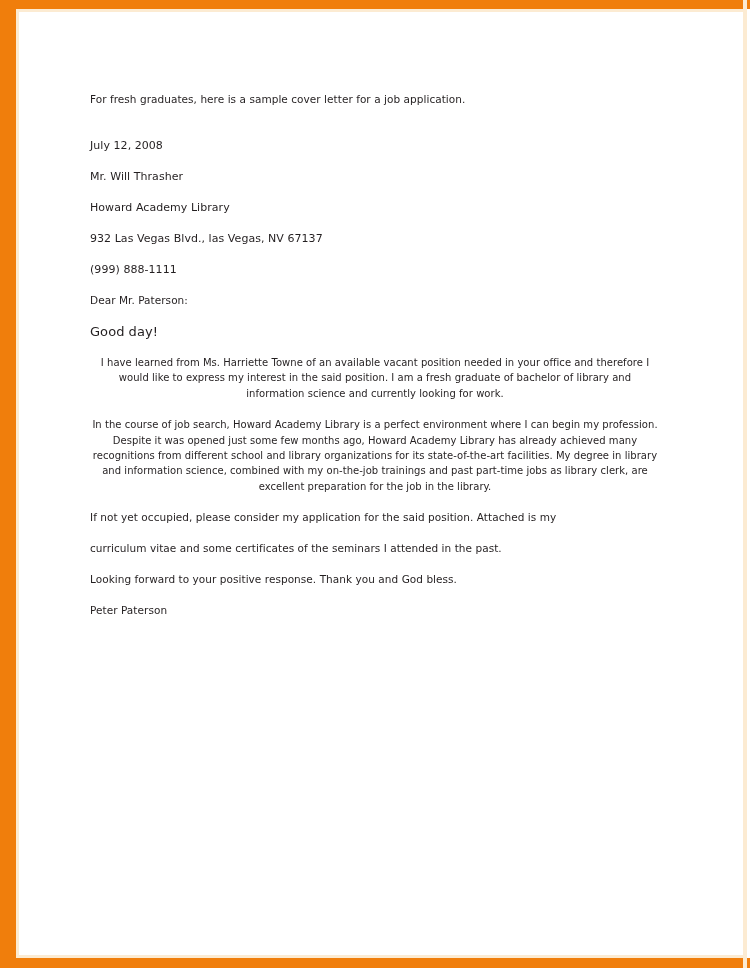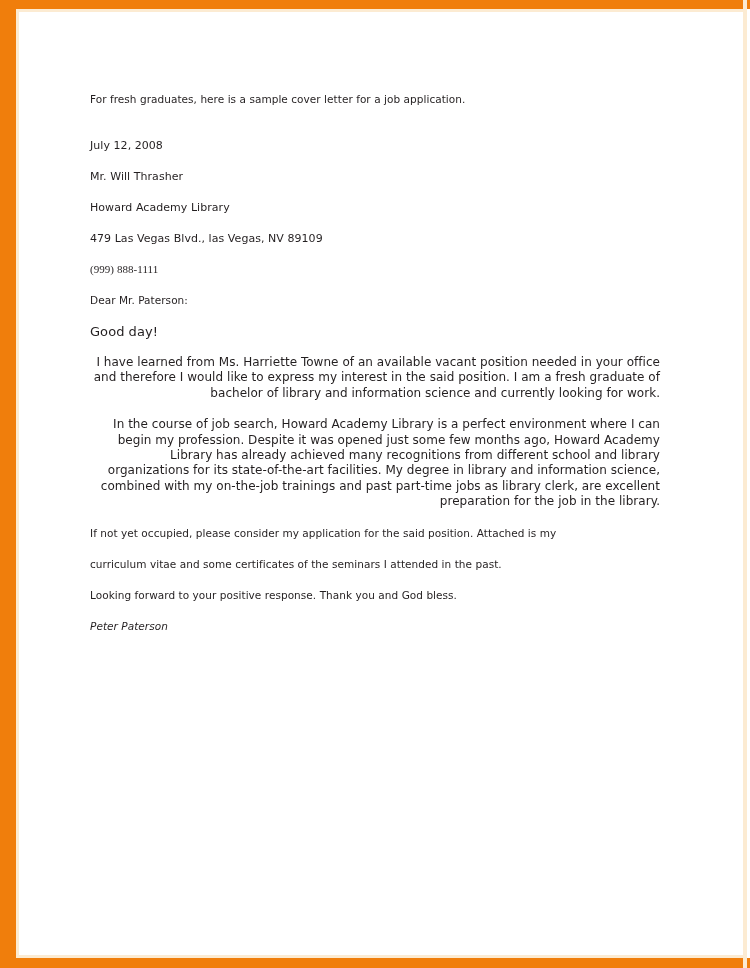--- a/index.html
+++ b/index.html
@@ -109,43 +109,42 @@
     margin-top: 31px;
   }
   .header-line {
     font-size: 11px;
     line-height: 15px;
     letter-spacing: 0.05px;
     margin: 0 0 16px 0;
   }
   .header-line:last-child {
     margin-bottom: 0;
-    font-family: Liberation Serif, serif;
   }
 
   .salutation {
     font-size: 10.5px;
     line-height: 15px;
     letter-spacing: 0.05px;
     margin: 16px 0 0 0;
   }
 
   .greeting {
     font-size: 13px;
     line-height: 15px;
     letter-spacing: 0.05px;
     margin: 16px 0 0 0;
   }
 
   .body-para {
-    font-size: 12px;
+    font-size: 10px;
     line-height: 15.4px;
     letter-spacing: 0.04px;
     margin: 16px 0 0 0;
-    text-align: right;
+    text-align: center;
   }
 
   .short-line {
     font-size: 10.5px;
     line-height: 15px;
     letter-spacing: 0.05px;
     margin: 16px 0 0 0;
   }
 
   .closing {
@@ -153,21 +152,20 @@
     line-height: 15px;
     letter-spacing: 0.05px;
     margin: 16px 0 0 0;
   }
 
   .signature {
     font-size: 10.5px;
     line-height: 15px;
     letter-spacing: 0.05px;
     margin: 16px 0 0 0;
-    font-style: italic;
   }
 </style>
 </head>
 <body>
 
 <div class="screenshot">
 
   <div class="frame-bar frame-top"></div>
   <div class="frame-bar frame-bottom"></div>
   <div class="frame-bar frame-left"></div>
@@ -184,21 +182,21 @@
 
       <p class="intro-line">For fresh graduates, here is a sample cover letter for a job application.</p>
 
       <div class="header-block">
         <p class="header-line">July 12, 2008</p>
 
         <p class="header-line">Mr. Will Thrasher</p>
 
         <p class="header-line">Howard Academy Library</p>
 
-        <p class="header-line">479 Las Vegas Blvd., las Vegas, NV 89109</p>
+        <p class="header-line">932 Las Vegas Blvd., las Vegas, NV 67137</p>
 
         <p class="header-line">(999) 888-1111</p>
       </div>
 
       <p class="salutation">Dear Mr. Paterson:</p>
 
       <p class="greeting">Good day!</p>
 
       <p class="body-para">I have learned from Ms. Harriette Towne of an available vacant position needed in your office and therefore I would like to express my interest in the said position. I am a fresh graduate of bachelor of library and information science and currently looking for work.</p>
 

